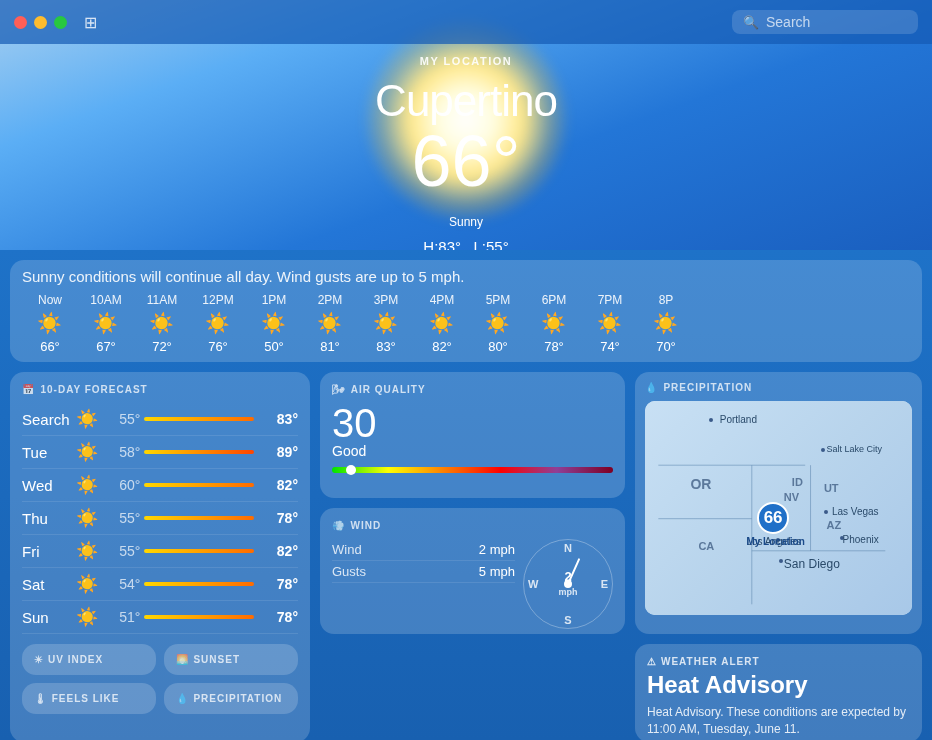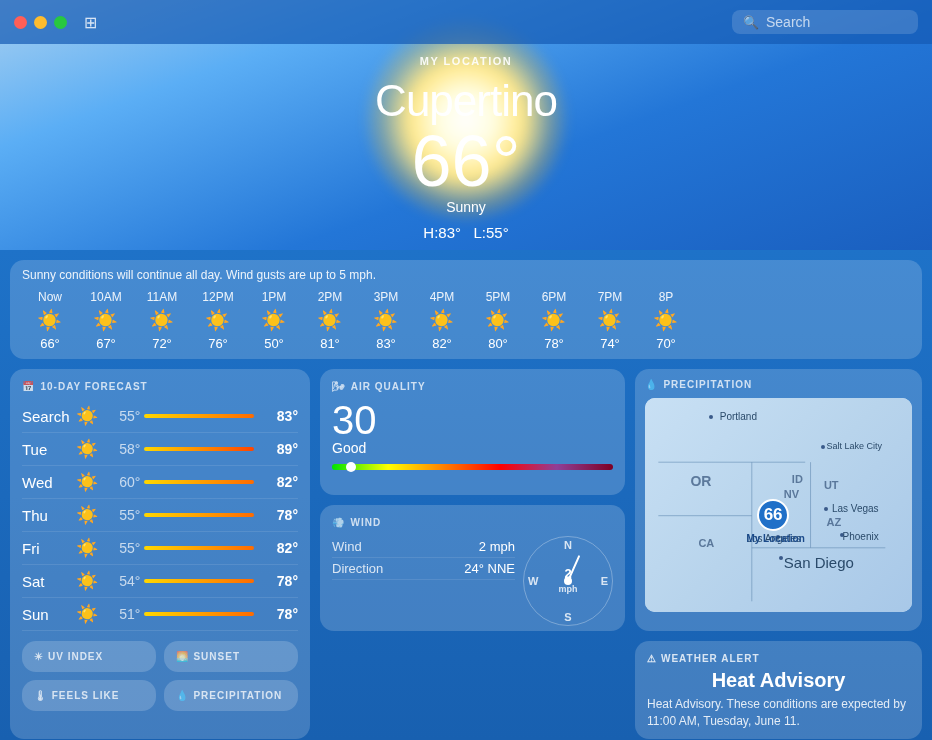--- a/index.html
+++ b/index.html
@@ -100,23 +100,23 @@
       line-height: 1.1;
       letter-spacing: -1px;
       margin-top: 10px;
     }
     .temperature-big {
       font-size: 72px;
       font-weight: 200;
       line-height: 1;
     }
     .condition {
-      font-size: 14px;
+      font-size: 12px;
       font-weight: 400;
-      margin-top: 2px;
+      margin-top: 18px;
     }
     .hi-lo {
       font-size: 15px;
       font-weight: 400;
       margin-top: 9px;
     }
 
     
     .content-area {
       position: absolute;
@@ -129,21 +129,21 @@
 
     
     .hourly-strip {
       background: rgba(255,255,255,0.18);
       border-radius: 14px;
       margin-bottom: 10px;
       padding: 8px 12px;
       color: white;
     }
     .hourly-summary {
-      font-size: 12px;
+      font-size: 15px;
       opacity: 0.9;
       margin-bottom: 8px;
     }
     .hourly-scroll {
       display: flex;
       gap: 0;
       overflow: hidden;
     }
     .hour-item {
       display: flex;
@@ -372,25 +372,24 @@
       font-weight: 700;
       letter-spacing: 1px;
       text-transform: uppercase;
       opacity: 0.8;
       margin-bottom: 4px;
       display: flex;
       align-items: center;
       gap: 4px;
     }
     .alert-heading {
-      font-size: 20px;
+      font-size: 24px;
       font-weight: 700;
       margin-bottom: 4px;
       line-height: 1.2;
-      text-align: center;
     }
     .alert-desc {
       font-size: 12px;
       opacity: 0.85;
       line-height: 1.4;
       margin-bottom: 6px;
     }
     .mini-card {
       background: rgba(255,255,255,0.18);
       border-radius: 14px;
@@ -627,22 +626,22 @@
           <span>WIND</span>
         </div>
         <div class="wind-inner">
           <div class="wind-left">
             <div class="wind-rows">
               <div class="wind-row">
                 <span class="wind-row-label">Wind</span>
                 <span>2 mph</span>
               </div>
               <div class="wind-row">
-                <span class="wind-row-label">Direction</span>
-                <span>24° NNE</span>
+                <span class="wind-row-label">Gusts</span>
+                <span>5 mph</span>
               </div>
             </div>
           </div>
           <div class="wind-right">
             <div class="compass">
               <div class="compass-circle">
                 <span class="compass-label compass-n">N</span>
                 <span class="compass-label compass-s">S</span>
                 <span class="compass-label compass-e">E</span>
                 <span class="compass-label compass-w">W</span>
@@ -689,21 +688,21 @@
           <div class="map-city-dot" style="left:67%;top:51%;"></div>
           <div class="map-city-label" style="left:70%;top:49%;">Las Vegas</div>
 
           <div class="map-city-dot" style="left:49%;top:64%;"></div>
           <div class="map-city-label" style="left:38%;top:63%;">Los Angeles</div>
 
           <div class="map-city-dot" style="left:73%;top:63%;"></div>
           <div class="map-city-label" style="left:74%;top:62%;">Phoenix</div>
 
           <div class="map-city-dot" style="left:50%;top:74%;"></div>
-          <div class="map-city-label" style="left:52%;top:73%;font-size:15px;">San Diego</div>
+          <div class="map-city-label" style="left:52%;top:73%;font-size:12px;">San Diego</div>
 
           <span style="position:absolute;left:17%;top:35%;font-size:14px;color:rgba(50,80,120,0.7);font-weight:600;">OR</span>
           <span style="position:absolute;left:55%;top:35%;font-size:11px;color:rgba(50,80,120,0.7);font-weight:600;">ID</span>
           <span style="position:absolute;left:20%;top:65%;font-size:11px;color:rgba(50,80,120,0.7);font-weight:600;">CA</span>
           <span style="position:absolute;left:52%;top:42%;font-size:11px;color:rgba(50,80,120,0.7);font-weight:600;">NV</span>
           <span style="position:absolute;left:67%;top:38%;font-size:11px;color:rgba(50,80,120,0.7);font-weight:600;">UT</span>
           <span style="position:absolute;left:68%;top:55%;font-size:11px;color:rgba(50,80,120,0.7);font-weight:600;">AZ</span>
 
           <div class="map-current-badge" style="left:42%;top:47%;">66</div>
           <div class="map-my-location" style="left:38%;top:63%;color:#1a4a8a;">My Location</div>

